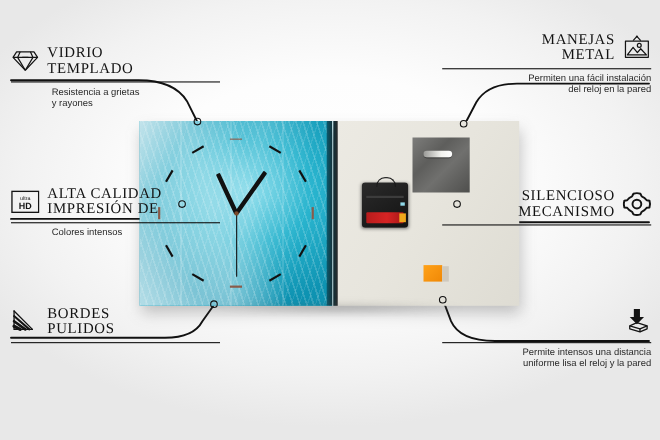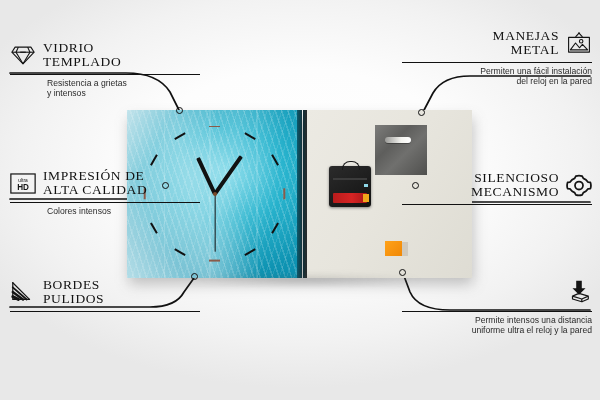--- a/index.html
+++ b/index.html
@@ -205,36 +205,36 @@
         </svg>
       </div>
       <div class="ftitle">
         <span>VIDRIO</span>
         <span>TEMPLADO</span>
       </div>
     </div>
     <div class="rule"></div>
     <div class="fdesc">
       <span>Resistencia a grietas</span>
-      <span>y intensos</span>
+      <span>y rayones</span>
     </div>
   </div>
 
   <div class="feat left" id="f-print">
     <div class="frow">
       <div class="ficon">
         <svg width="30" height="25" viewBox="0 0 30 25">
           <rect x="1" y="1.5" width="28" height="22" fill="none" stroke="#141414" stroke-width="1.4"></rect>
           <text x="15" y="10.6" text-anchor="middle" font-family="Liberation Sans, sans-serif" font-size="5.6" fill="#141414">ultra</text>
           <text x="15" y="20.2" text-anchor="middle" font-family="Liberation Sans, sans-serif" font-size="9.4" font-weight="bold" fill="#141414">HD</text>
         </svg>
       </div>
       <div class="ftitle">
+        <span>ALTA CALIDAD</span>
         <span>IMPRESIÓN DE</span>
-        <span>ALTA CALIDAD</span>
       </div>
     </div>
     <div class="rule"></div>
     <div class="fdesc">
       <span>Colores intensos</span>
     </div>
   </div>
 
   <div class="feat left" id="f-edges">
     <div class="frow">
@@ -318,17 +318,17 @@
             <path d="M7,17.5 L14,14.5 L24,17.5 L17,20.5 Z"></path>
             <path d="M7,17.5 v3 L17,23.5 v-3"></path>
             <path d="M24,17.5 v3 L17,23.5"></path>
           </g>
         </svg>
       </div>
     </div>
     <div class="rule"></div>
     <div class="fdesc">
       <span>Permite intensos una distancia</span>
-      <span>uniforme ultra el reloj y la pared</span>
+      <span>uniforme lisa el reloj y la pared</span>
     </div>
   </div>
 
 </div>
 
 </body></html>

